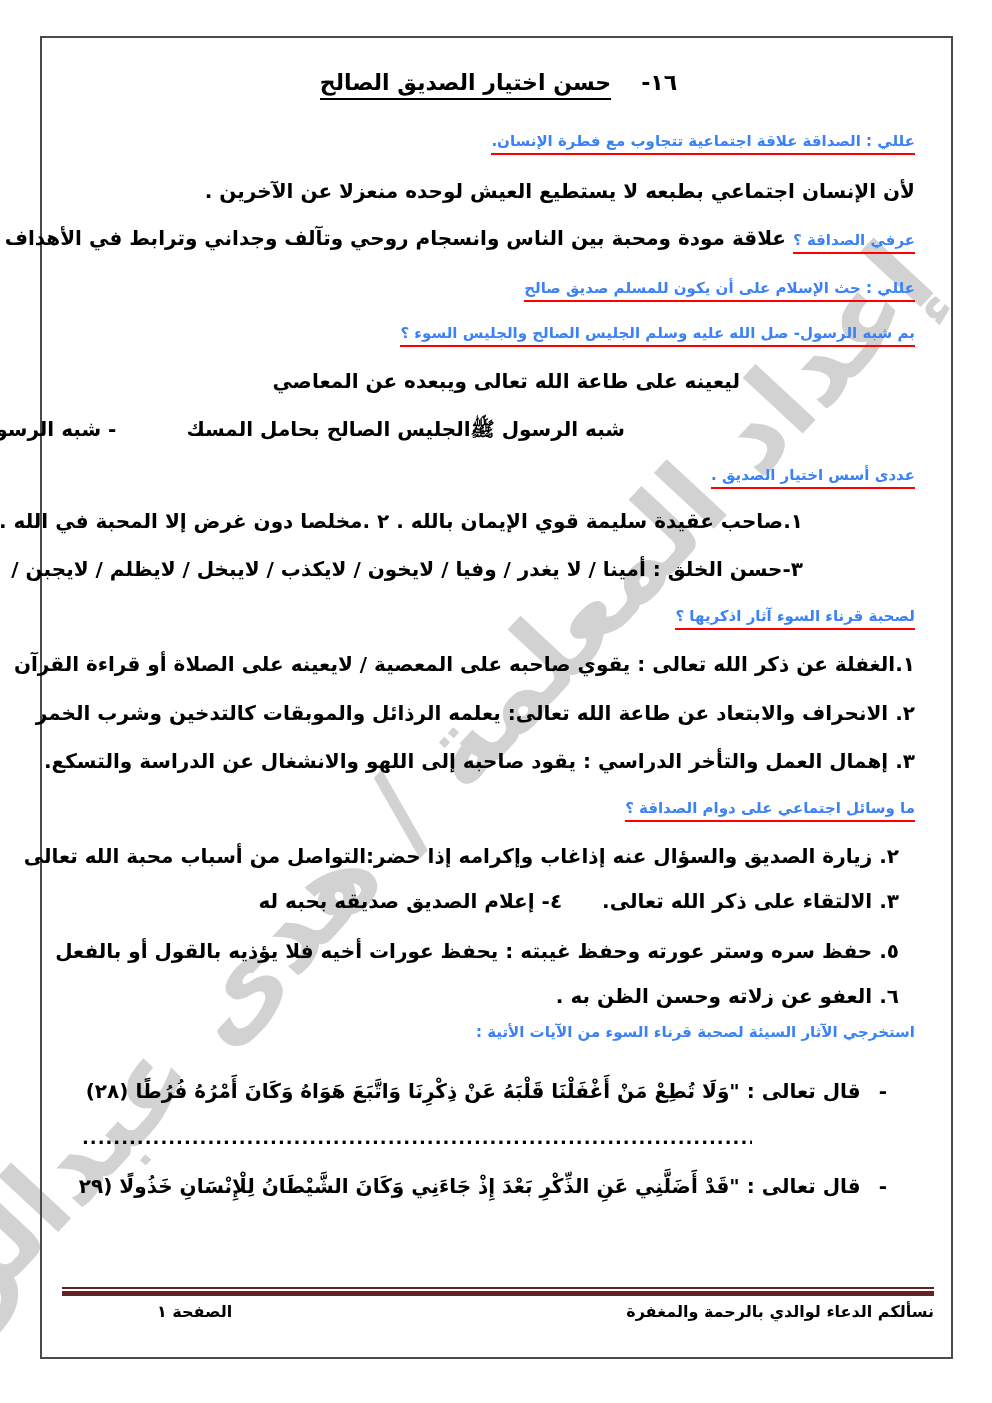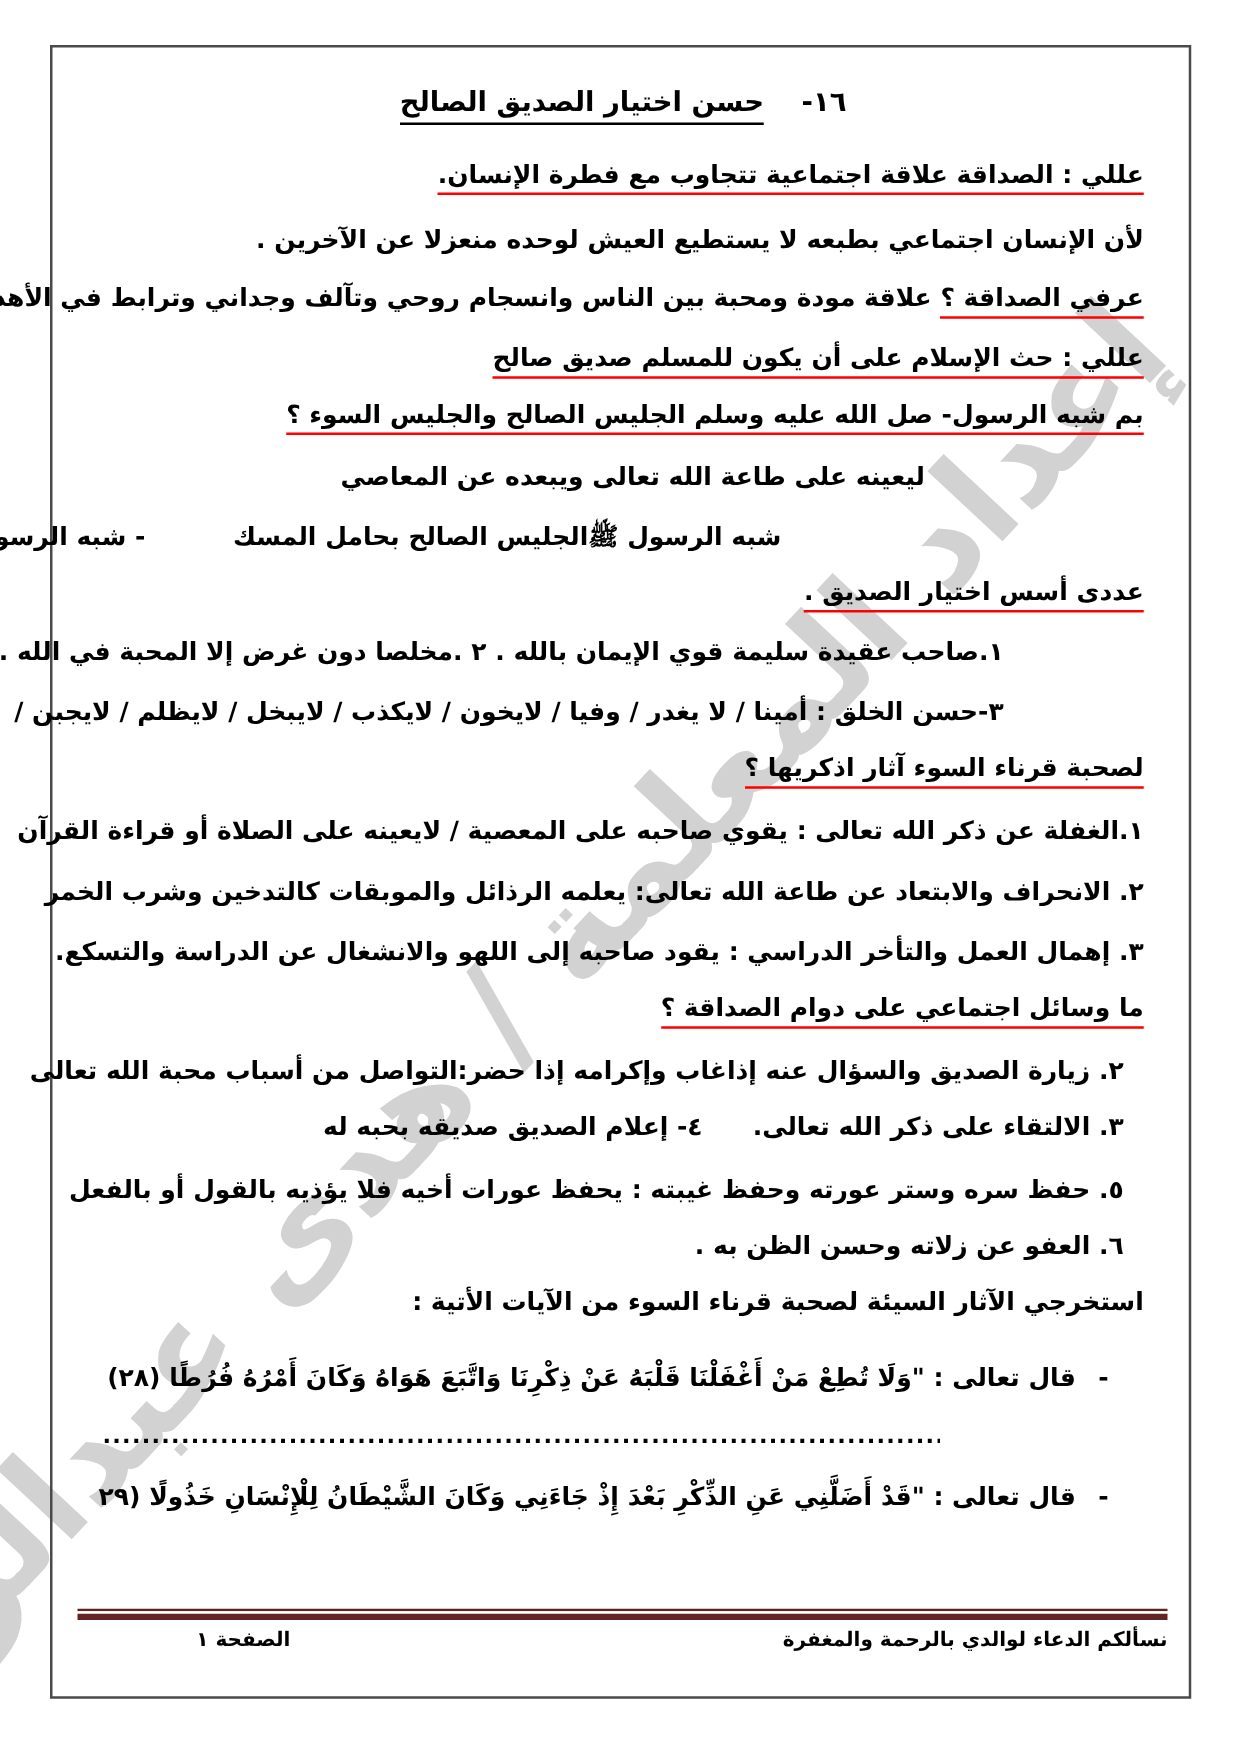--- a/index.html
+++ b/index.html
@@ -38,21 +38,21 @@
     direction:rtl;
     text-align:right;
     padding:28px 36px 0 40px;
     color:#000;
     font-weight:bold;
   }
   .ln { height:30px; line-height:30px; font-size:20px; white-space:nowrap; }
   .title-row { text-align:center; height:34px; line-height:34px; font-size:22px; }
   .title-underline { border-bottom:2px solid #000; padding-bottom:3px; }
   .num-gap { margin-left:30px; }
-  .rhead { color:#000000; font-size:20px; }
+  .rhead { color:#3b82f6; font-size:15px; }
   .rhead-u { border-bottom:2px solid #ff0000; padding-bottom:3px; }
   .pair-row { display:flex; gap:70px; padding-right:290px; }
   .pair-row-sm { display:flex; gap:40px; padding-right:16px; }
   .verse-row { display:flex; gap:18px; padding-right:28px; font-size:20px; }
   .dots {
     width:670px; margin-left:0; margin-right:auto;
     direction:ltr; text-align:left;
     overflow:hidden; white-space:nowrap;
     height:26px; line-height:26px; font-size:18px; letter-spacing:1px;
   }
@@ -133,21 +133,21 @@
       </div>
 
       <div class="ln" style="margin-bottom:15px; padding-right:16px;">٢.  زيارة الصديق والسؤال عنه إذاغاب وإكرامه إذا حضر:التواصل من أسباب محبة الله تعالى</div>
 
       <div class="ln pair-row-sm" style="margin-bottom:20px;">
         <span>٣.  الالتقاء على ذكر الله تعالى.</span>
         <span>٤- إعلام الصديق صديقه بحبه له</span>
       </div>
 
       <div class="ln" style="margin-bottom:15px; padding-right:16px;">٥.  حفظ سره وستر عورته وحفظ غيبته : يحفظ عورات أخيه فلا يؤذيه بالقول أو بالفعل</div>
-      <div class="ln" style="margin-bottom:15px; padding-right:16px;">٦.  العفو عن زلاته وحسن الظن به  .</div>
+      <div class="ln" style="margin-bottom:4px; padding-right:16px;">٦.  العفو عن زلاته وحسن الظن به  .</div>
 
       <div class="ln" style="margin-bottom:30px;">
         <span class="rhead">استخرجي الآثار السيئة لصحبة قرناء السوء من الآيات الأتية :</span>
       </div>
 
       <div class="ln verse-row" style="margin-bottom:18px; height:32px; line-height:32px;">
         <span>-</span>
         <span>قال تعالى : "وَلَا تُطِعْ مَنْ أَغْفَلْنَا قَلْبَهُ عَنْ ذِكْرِنَا وَاتَّبَعَ هَوَاهُ وَكَانَ أَمْرُهُ فُرُطًا (٢٨)</span>
       </div>
 

